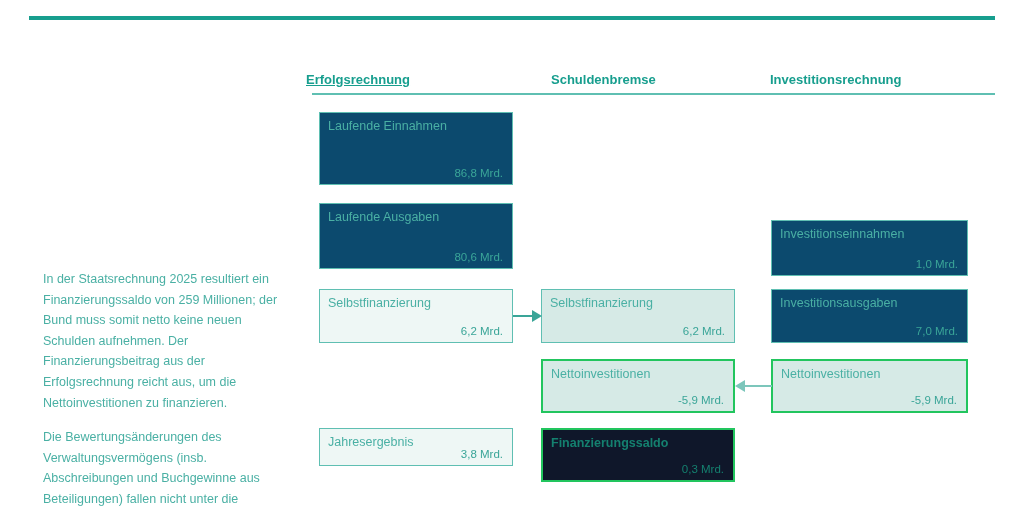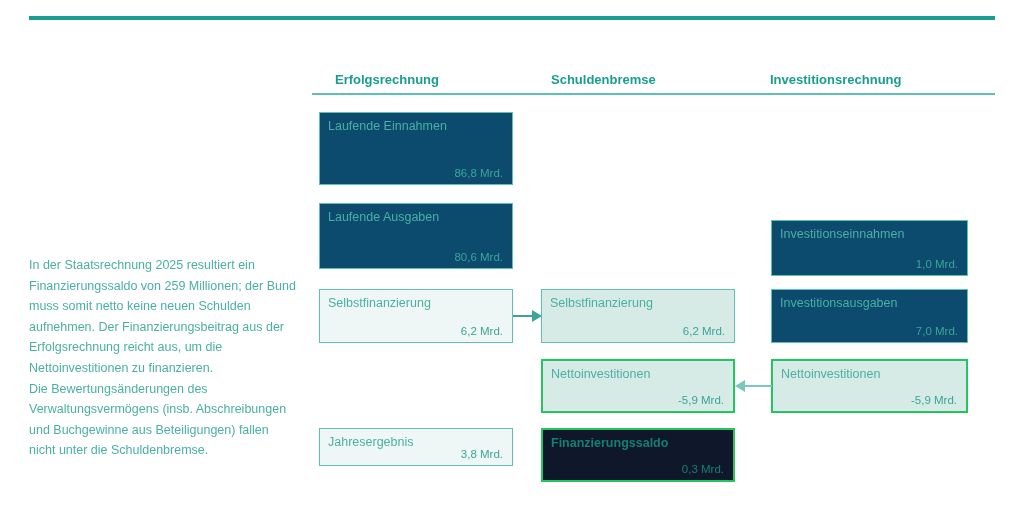--- a/index.html
+++ b/index.html
@@ -43,21 +43,21 @@
 
   
   .col-head {
     position: absolute;
     top: 72px;
     font-size: 13px;
     font-weight: bold;
     color: #179e8e;
     white-space: nowrap;
   }
-  .col-head.c1 { left: 335px; }
+  .col-head.c1 { left: 306px; text-decoration: underline; }
   .col-head.c2 { left: 551px; }
   .col-head.c3 { left: 770px; }
 
   .head-rule {
     position: absolute;
     left: 312px;
     top: 93px;
     width: 683px;
     height: 2px;
     background: #5fbfb2;
@@ -66,21 +66,21 @@
   
   .side-note {
     position: absolute;
     left: 29px;
     top: 255px;
     width: 268px;
     font-size: 12.5px;
     line-height: 20.6px;
     color: #4ab0a4;
   }
-  .side-note p { margin: 0; }
+  .side-note p { margin: 14px; }
 
   
   .box {
     position: absolute;
     border: 1.5px solid #5fbfb2;
     background: #ffffff;
   }
   .box .b-label {
     position: absolute;
     left: 8px;

